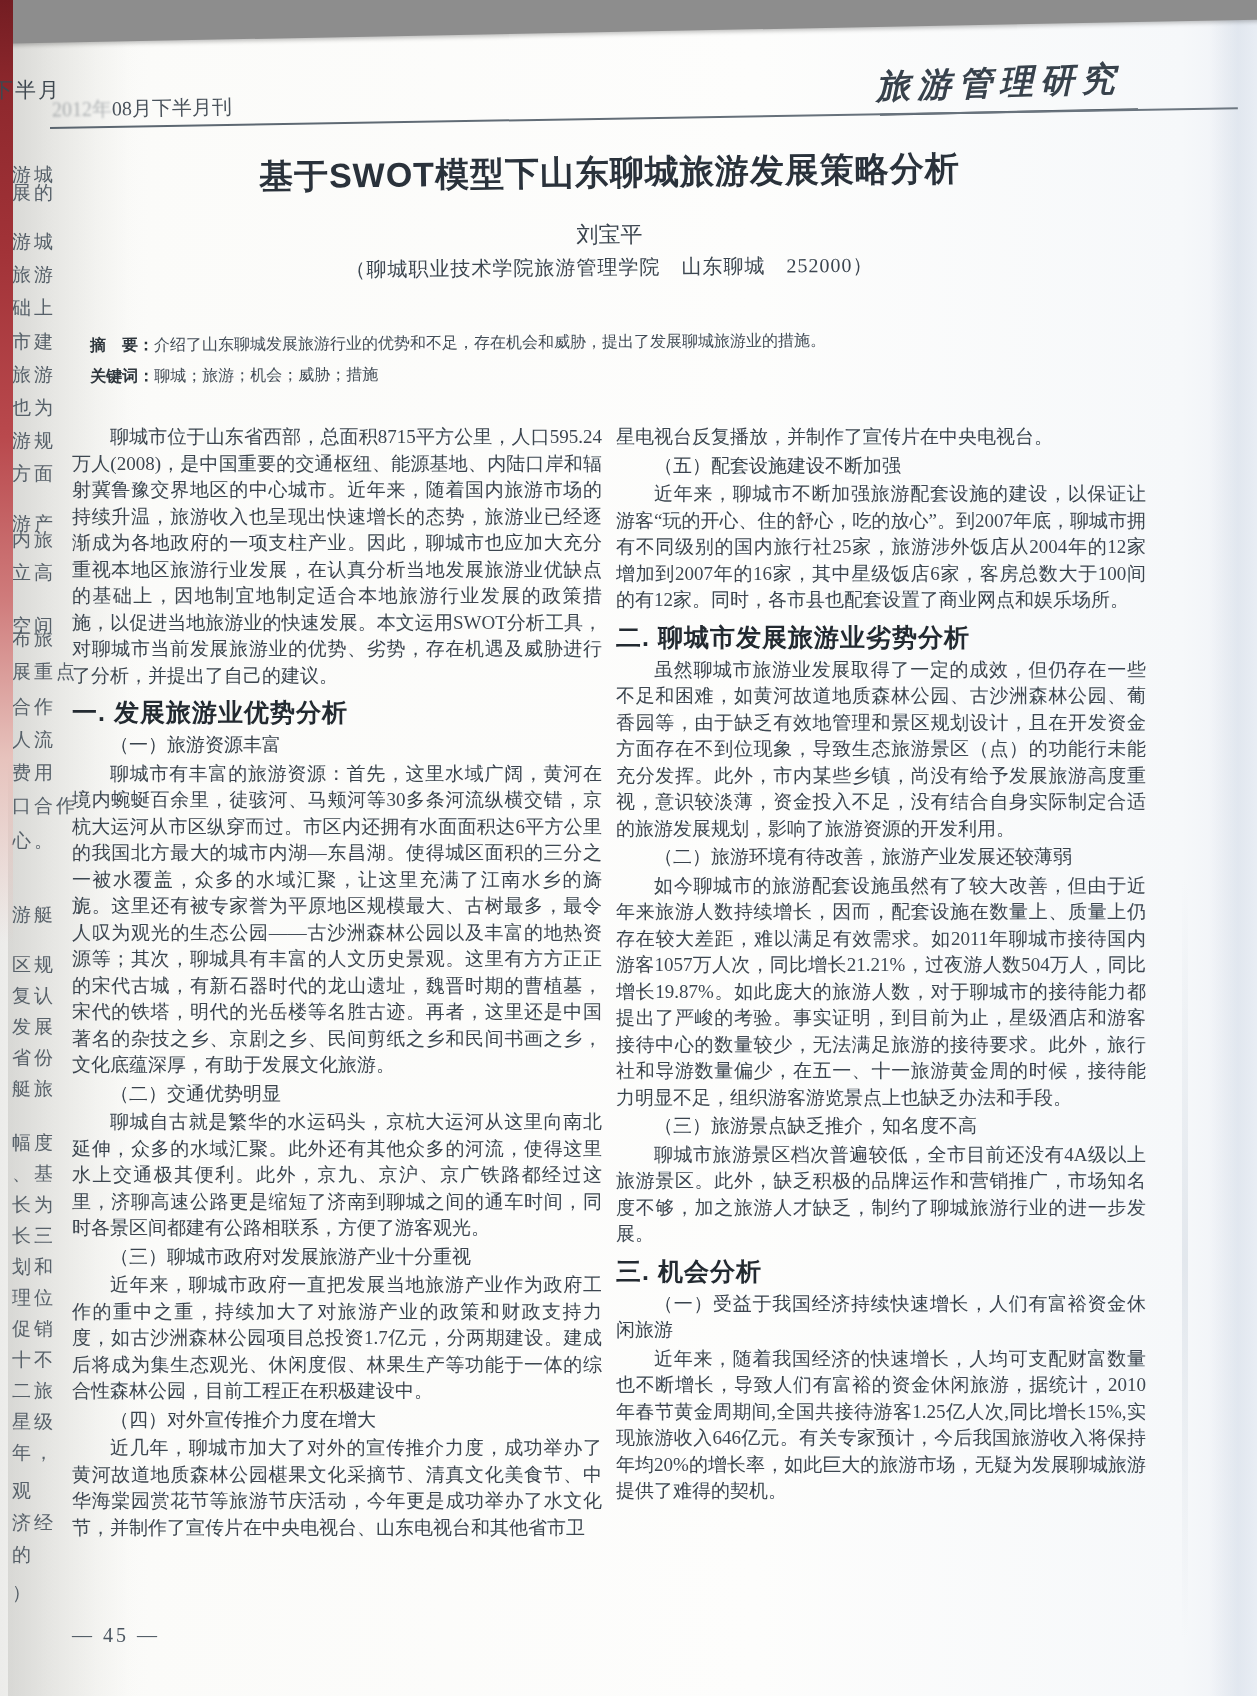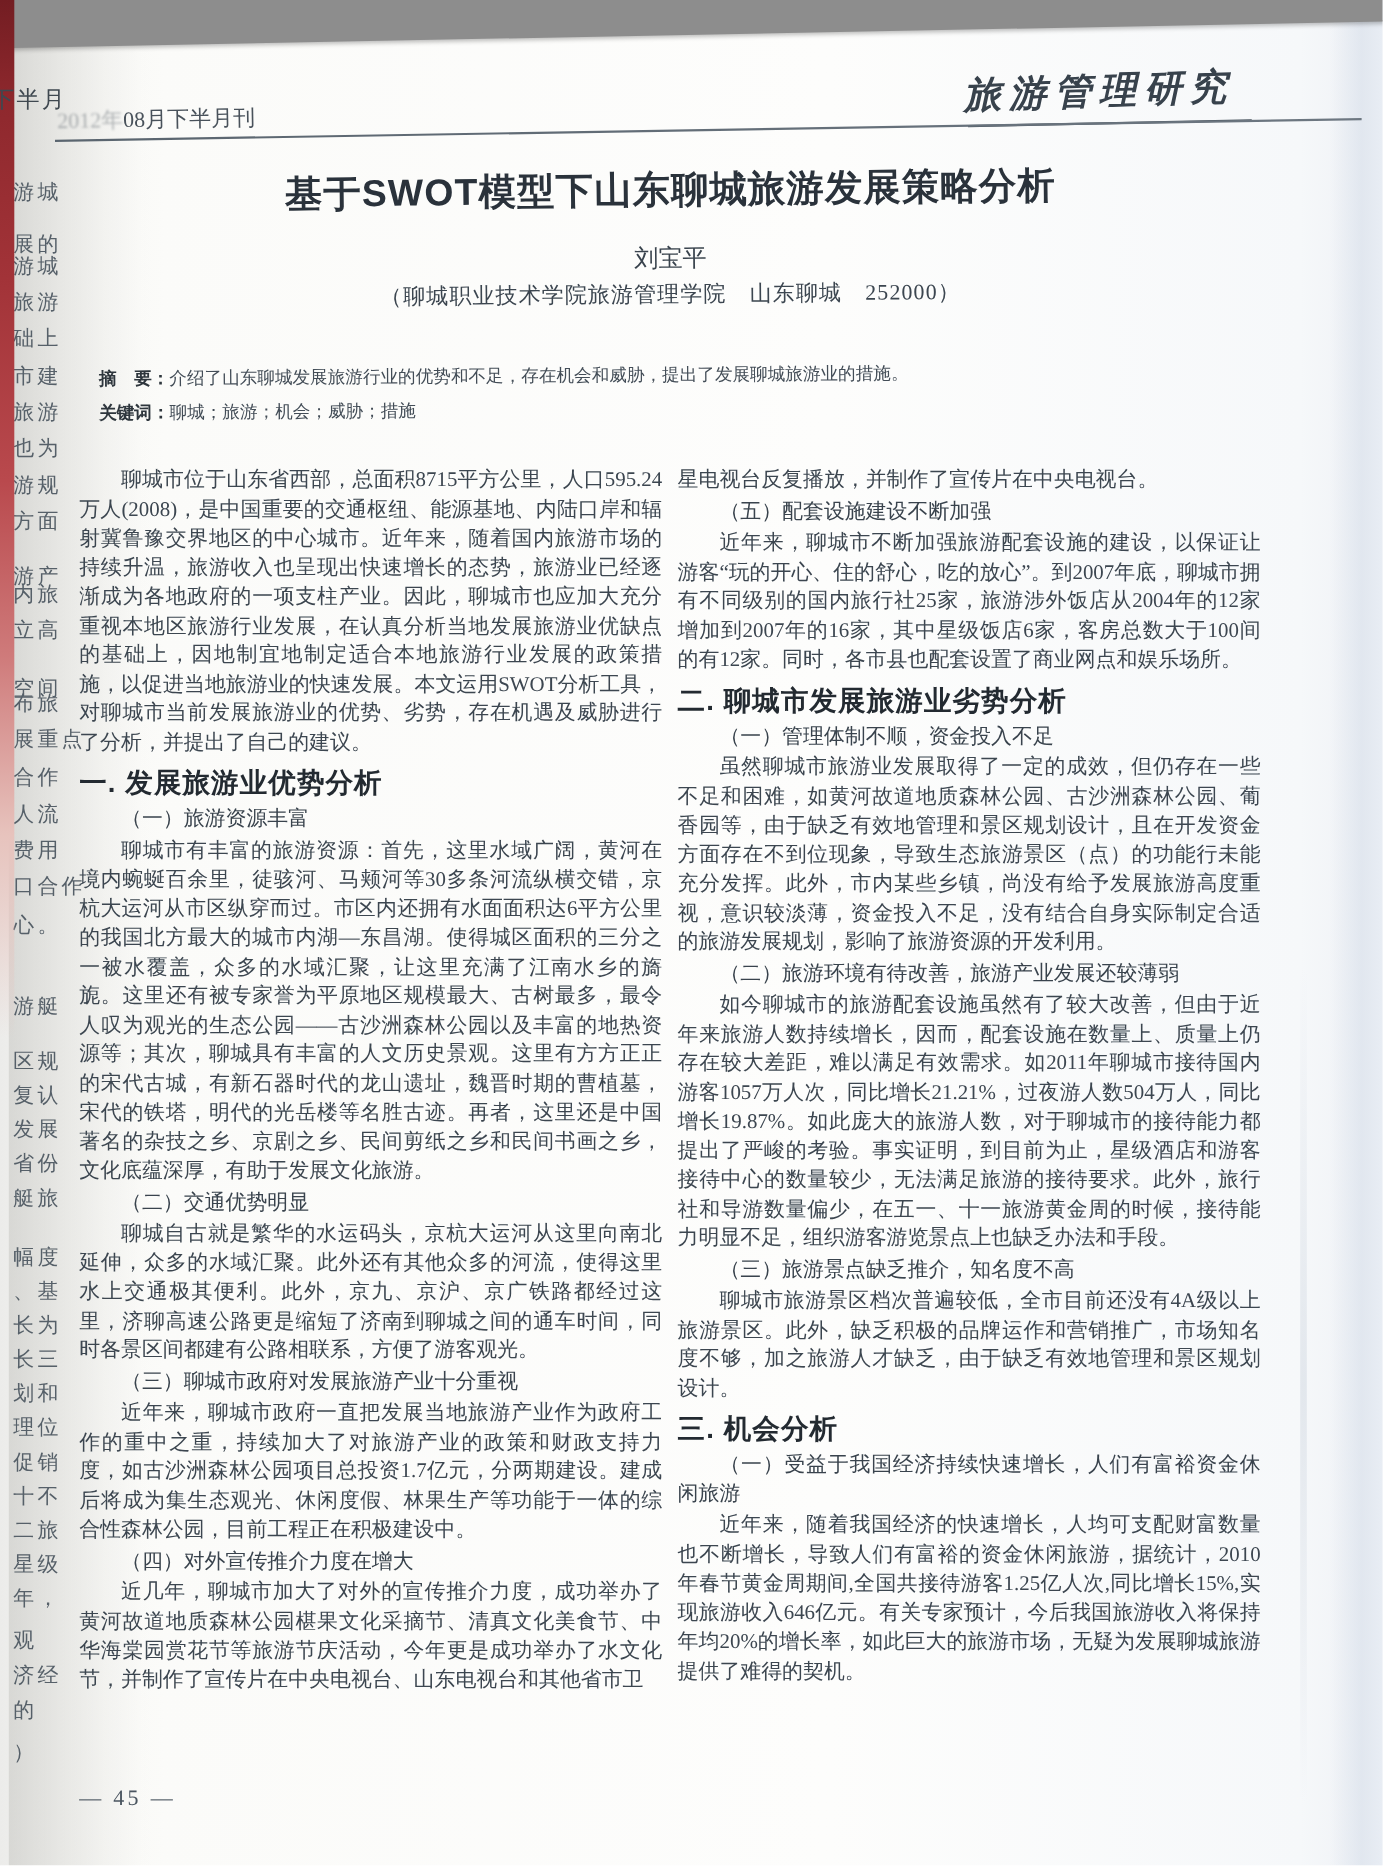--- a/index.html
+++ b/index.html
@@ -67,21 +67,21 @@
 </style>
 </head>
 <body>
 
 <div class="canvas">
 
   <div class="top-strip"></div>
   <div class="spine">
     <div id="spine-frags">
         <div class="spine-frag" style="top: 162px;">游城</div>
-        <div class="spine-frag" style="top: 209px;">展的</div>
+        <div class="spine-frag" style="top: 180px;">展的</div>
         <div class="spine-frag" style="top: 229px;">游城</div>
         <div class="spine-frag" style="top: 262px;">旅游</div>
         <div class="spine-frag" style="top: 295px;">础上</div>
         <div class="spine-frag" style="top: 329px;">市建</div>
         <div class="spine-frag" style="top: 362px;">旅游</div>
         <div class="spine-frag" style="top: 395px;">也为</div>
         <div class="spine-frag" style="top: 428px;">游规</div>
         <div class="spine-frag" style="top: 461px;">方面</div>
         <div class="spine-frag" style="top: 511px;">游产</div>
         <div class="spine-frag" style="top: 527px;">内旅</div>
@@ -149,26 +149,25 @@
         <div class="sec-h2">（三）聊城市政府对发展旅游产业十分重视</div>
         <p class="para">近年来，聊城市政府一直把发展当地旅游产业作为政府工作的重中之重，持续加大了对旅游产业的政策和财政支持力度，如古沙洲森林公园项目总投资1.7亿元，分两期建设。建成后将成为集生态观光、休闲度假、林果生产等功能于一体的综合性森林公园，目前工程正在积极建设中。</p>
         <div class="sec-h2">（四）对外宣传推介力度在增大</div>
         <p class="para">近几年，聊城市加大了对外的宣传推介力度，成功举办了黄河故道地质森林公园椹果文化采摘节、清真文化美食节、中华海棠园赏花节等旅游节庆活动，今年更是成功举办了水文化节，并制作了宣传片在中央电视台、山东电视台和其他省市卫</p>
       </div>
     <div class="col" id="col-right">
         <p class="para no-indent">星电视台反复播放，并制作了宣传片在中央电视台。</p>
         <div class="sec-h2">（五）配套设施建设不断加强</div>
         <p class="para">近年来，聊城市不断加强旅游配套设施的建设，以保证让游客“玩的开心、住的舒心，吃的放心”。到2007年底，聊城市拥有不同级别的国内旅行社25家，旅游涉外饭店从2004年的12家增加到2007年的16家，其中星级饭店6家，客房总数大于100间的有12家。同时，各市县也配套设置了商业网点和娱乐场所。</p>
         <div class="sec-h1">二. 聊城市发展旅游业劣势分析</div>
-        <div class="sec-h2">（一）管理体制不顺，资金投入不足</div>
         <p class="para">虽然聊城市旅游业发展取得了一定的成效，但仍存在一些不足和困难，如黄河故道地质森林公园、古沙洲森林公园、葡香园等，由于缺乏有效地管理和景区规划设计，且在开发资金方面存在不到位现象，导致生态旅游景区（点）的功能行未能充分发挥。此外，市内某些乡镇，尚没有给予发展旅游高度重视，意识较淡薄，资金投入不足，没有结合自身实际制定合适的旅游发展规划，影响了旅游资源的开发利用。</p>
         <div class="sec-h2">（二）旅游环境有待改善，旅游产业发展还较薄弱</div>
         <p class="para">如今聊城市的旅游配套设施虽然有了较大改善，但由于近年来旅游人数持续增长，因而，配套设施在数量上、质量上仍存在较大差距，难以满足有效需求。如2011年聊城市接待国内游客1057万人次，同比增长21.21%，过夜游人数504万人，同比增长19.87%。如此庞大的旅游人数，对于聊城市的接待能力都提出了严峻的考验。事实证明，到目前为止，星级酒店和游客接待中心的数量较少，无法满足旅游的接待要求。此外，旅行社和导游数量偏少，在五一、十一旅游黄金周的时候，接待能力明显不足，组织游客游览景点上也缺乏办法和手段。</p>
         <div class="sec-h2">（三）旅游景点缺乏推介，知名度不高</div>
-        <p class="para">聊城市旅游景区档次普遍较低，全市目前还没有4A级以上旅游景区。此外，缺乏积极的品牌运作和营销推广，市场知名度不够，加之旅游人才缺乏，由于缺乏有效地管理和景区规划设计。</p>
+        <p class="para">聊城市旅游景区档次普遍较低，全市目前还没有4A级以上旅游景区。此外，缺乏积极的品牌运作和营销推广，市场知名度不够，加之旅游人才缺乏，制约了聊城旅游行业的进一步发展。</p>
         <div class="sec-h1">三. 机会分析</div>
         <div class="sec-h2">（一）受益于我国经济持续快速增长，人们有富裕资金休闲旅游</div>
         <p class="para">近年来，随着我国经济的快速增长，人均可支配财富数量也不断增长，导致人们有富裕的资金休闲旅游，据统计，2010年春节黄金周期间,全国共接待游客1.25亿人次,同比增长15%,实现旅游收入646亿元。有关专家预计，今后我国旅游收入将保持年均20%的增长率，如此巨大的旅游市场，无疑为发展聊城旅游提供了难得的契机。</p>
       </div>
   </div>
 
   <div class="page-num">— 45 —</div>
 
 </div>
 

